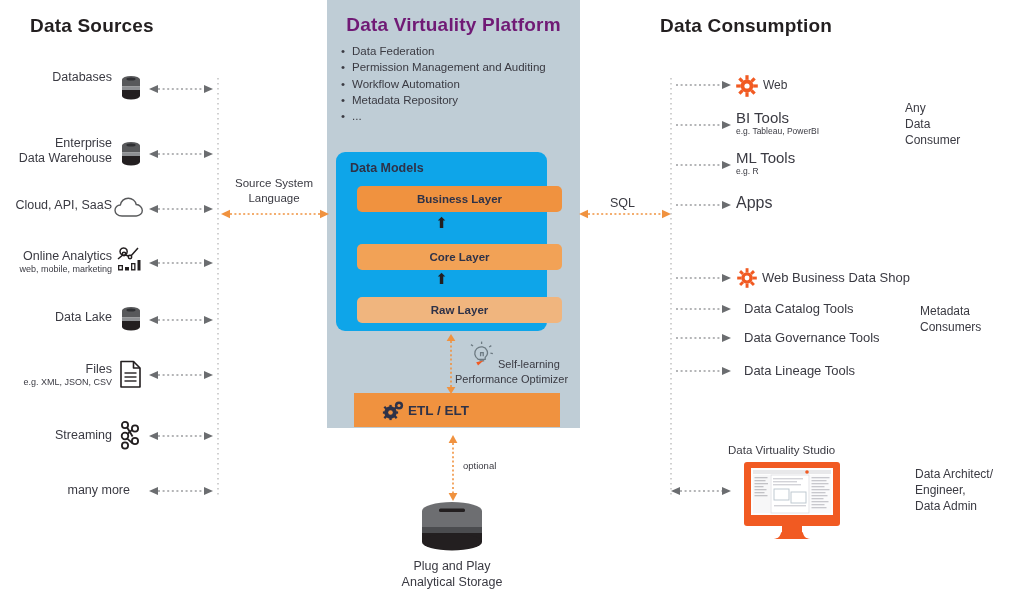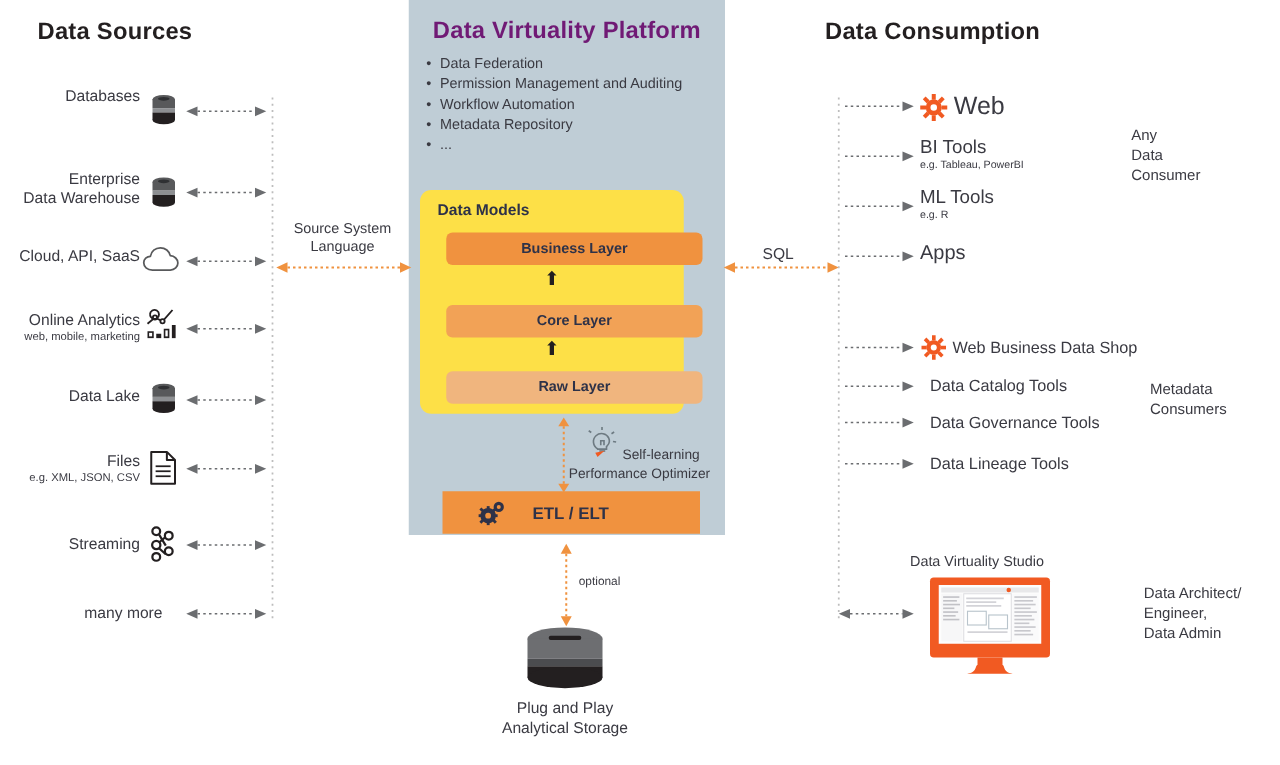--- a/index.html
+++ b/index.html
@@ -49,21 +49,21 @@
     line-height: 16.3px;
     color: #3a3a42;
   }
   .feature-list div { white-space: nowrap; }
   .feature-list .bullet { display: inline-block; width: 11px; }
 
   .data-models-box {
     position: absolute;
     left: 9px; top: 152px;
     width: 211px; height: 179px;
-    background: #fde047;
+    background: #0ea5e9;
     border-radius: 9px;
   }
   .dm-title {
     position: absolute; left: 14px; top: 9px;
     font-size: 12.5px; font-weight: bold; color: #2e3248;
   }
   .layer {
     position: absolute;
     left: 21px; width: 205px; height: 26px;
     border-radius: 5px;
@@ -83,21 +83,20 @@
     text-align: center;
     font-family: "DejaVu Sans", sans-serif;
   }
 
   .etl-bar {
     position: absolute;
     left: 27px; top: 393px;
     width: 206px; height: 34px;
     background: #f0923f;
     display: flex; align-items: center;
-    gap: 18px;
     padding-left: 28px;
     box-sizing: border-box;
   }
   .etl-label { font-size: 13.5px; font-weight: bold; color: #2e3248; }
   .src-label {
     position: absolute;
     text-align: right;
     white-space: nowrap;
   }
   .src-name { font-size: 12.5px; color: #3a3a42; line-height: 15px; }
@@ -390,21 +389,21 @@
       <rect x="9.4" y="17.2" width="3.2" height="4.6"></rect>
       <rect x="0.2" y="9.4" width="4.6" height="3.2"></rect>
       <rect x="17.2" y="9.4" width="4.6" height="3.2"></rect>
       <rect x="9.4" y="0.2" width="3.2" height="4.6" transform="rotate(45 11 11)"></rect>
       <rect x="9.4" y="17.2" width="3.2" height="4.6" transform="rotate(45 11 11)"></rect>
       <rect x="0.2" y="9.4" width="4.6" height="3.2" transform="rotate(45 11 11)"></rect>
       <rect x="17.2" y="9.4" width="4.6" height="3.2" transform="rotate(45 11 11)"></rect>
     </g>
     <circle cx="11" cy="11" r="2.6" fill="#ffffff"></circle>
   </svg>
-  <div class="abs cons-name" style="left:763px; top:77px; font-size:20px;text-align:center;">Web</div>
+  <div class="abs cons-name" style="left:763px; top:77px; font-size:12px;text-align:center;">Web</div>
 
   <svg class="abs" style="left:676px; top:118px;" width="56" height="14">
     <path d="M0,7 L46,7" stroke="#6b6d70" stroke-width="1.2" stroke-dasharray="2,2.6"></path>
     <path d="M55,7 L46,3.1 L46,10.9 Z" fill="#6b6d70"></path>
   </svg>
   <div class="abs" style="left:736px; top:110px;">
     <div class="cons-name" style="font-size:15px;">BI Tools</div>
     <div class="cons-sub">e.g. Tableau, PowerBI</div>
   </div>
 

